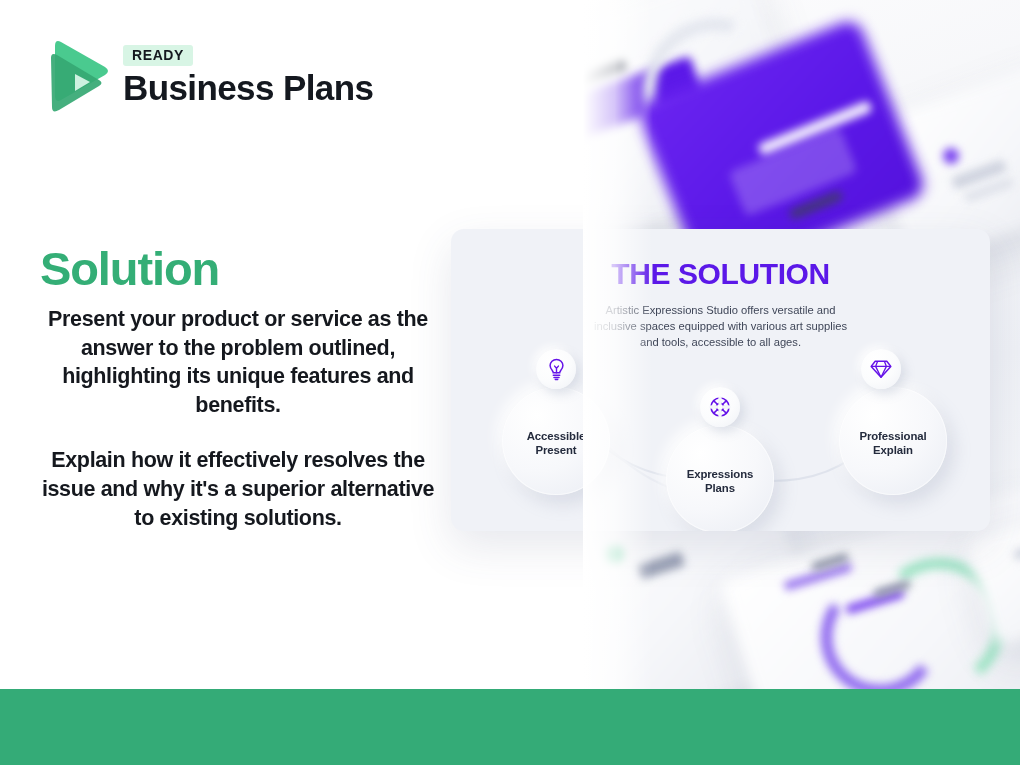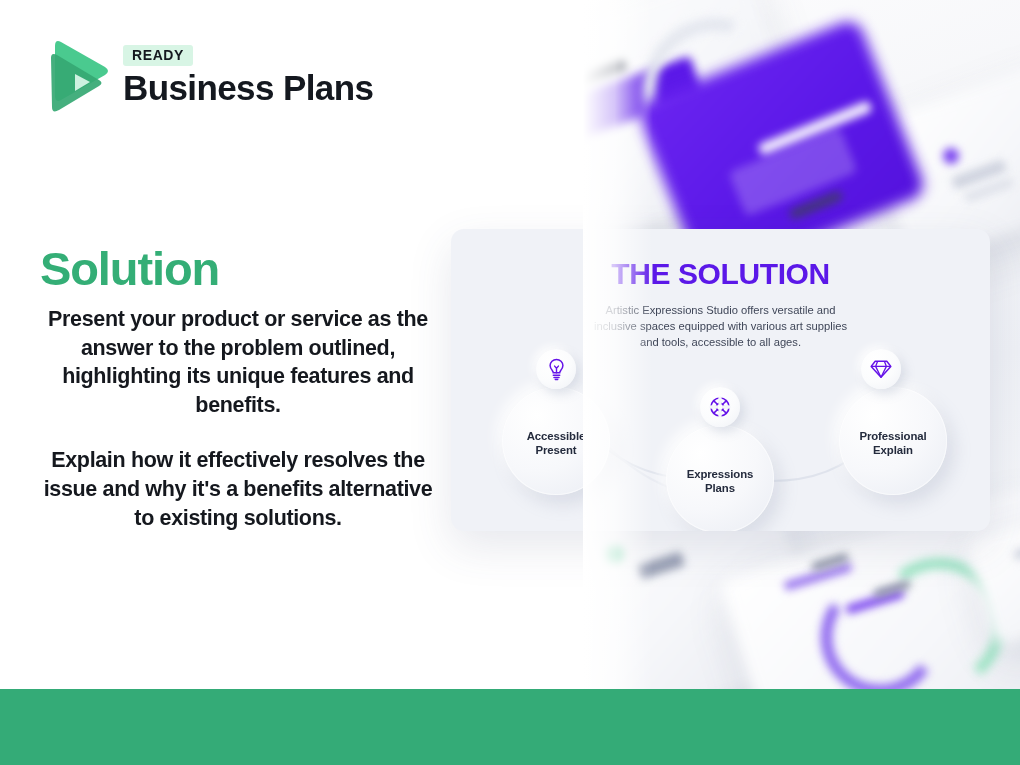--- a/index.html
+++ b/index.html
@@ -295,21 +295,21 @@
     <div class="logo-text">
       <span class="ready-badge">READY</span>
       <span class="brand-name">Business Plans</span>
     </div>
   </div>
 
   <h1 class="headline">Solution</h1>
 
   <div class="body-copy">
     <p>Present your product or service as the answer to the problem outlined, highlighting its unique features and benefits.</p>
-    <p>Explain how it effectively resolves the issue and why it's a benefits alternative to existing solutions.</p>
+    <p>Explain how it effectively resolves the issue and why it's a superior alternative to existing solutions.</p>
   </div>
 
   <div class="solution-card">
     <div class="card-title">THE SOLUTION</div>
     <div class="card-sub">Artistic Expressions Studio offers versatile and inclusive spaces equipped with various art supplies and tools, accessible to all ages.</div>
 
     <svg class="connectors" viewBox="0 0 539 302">
       <path d="M150 215 Q190 250 248 250" fill="none" stroke="#dfe3ec" stroke-width="2"></path>
       <path d="M320 252 Q382 252 418 214" fill="none" stroke="#dfe3ec" stroke-width="2"></path>
       <path d="M140 200 Q200 268 268 268" fill="none" stroke="#e7eaf1" stroke-width="2"></path>

